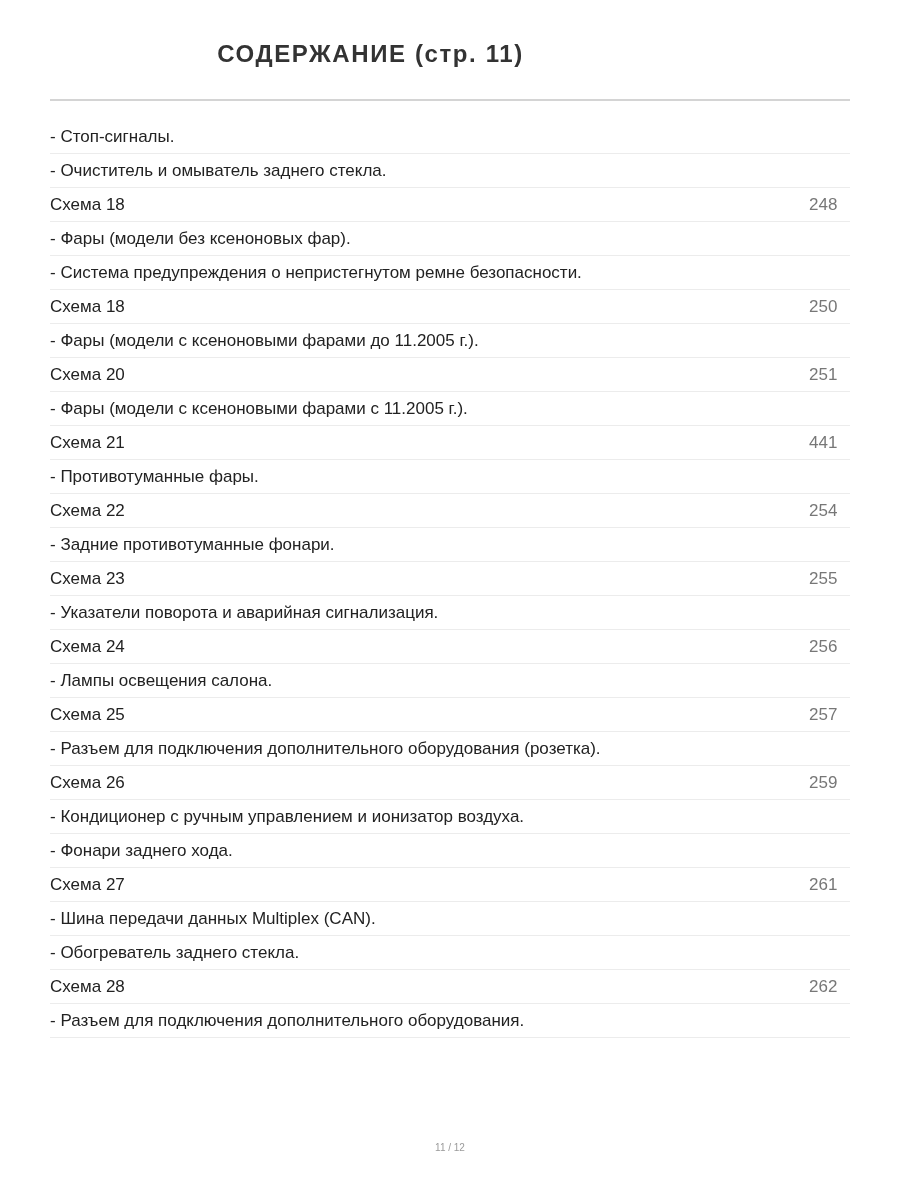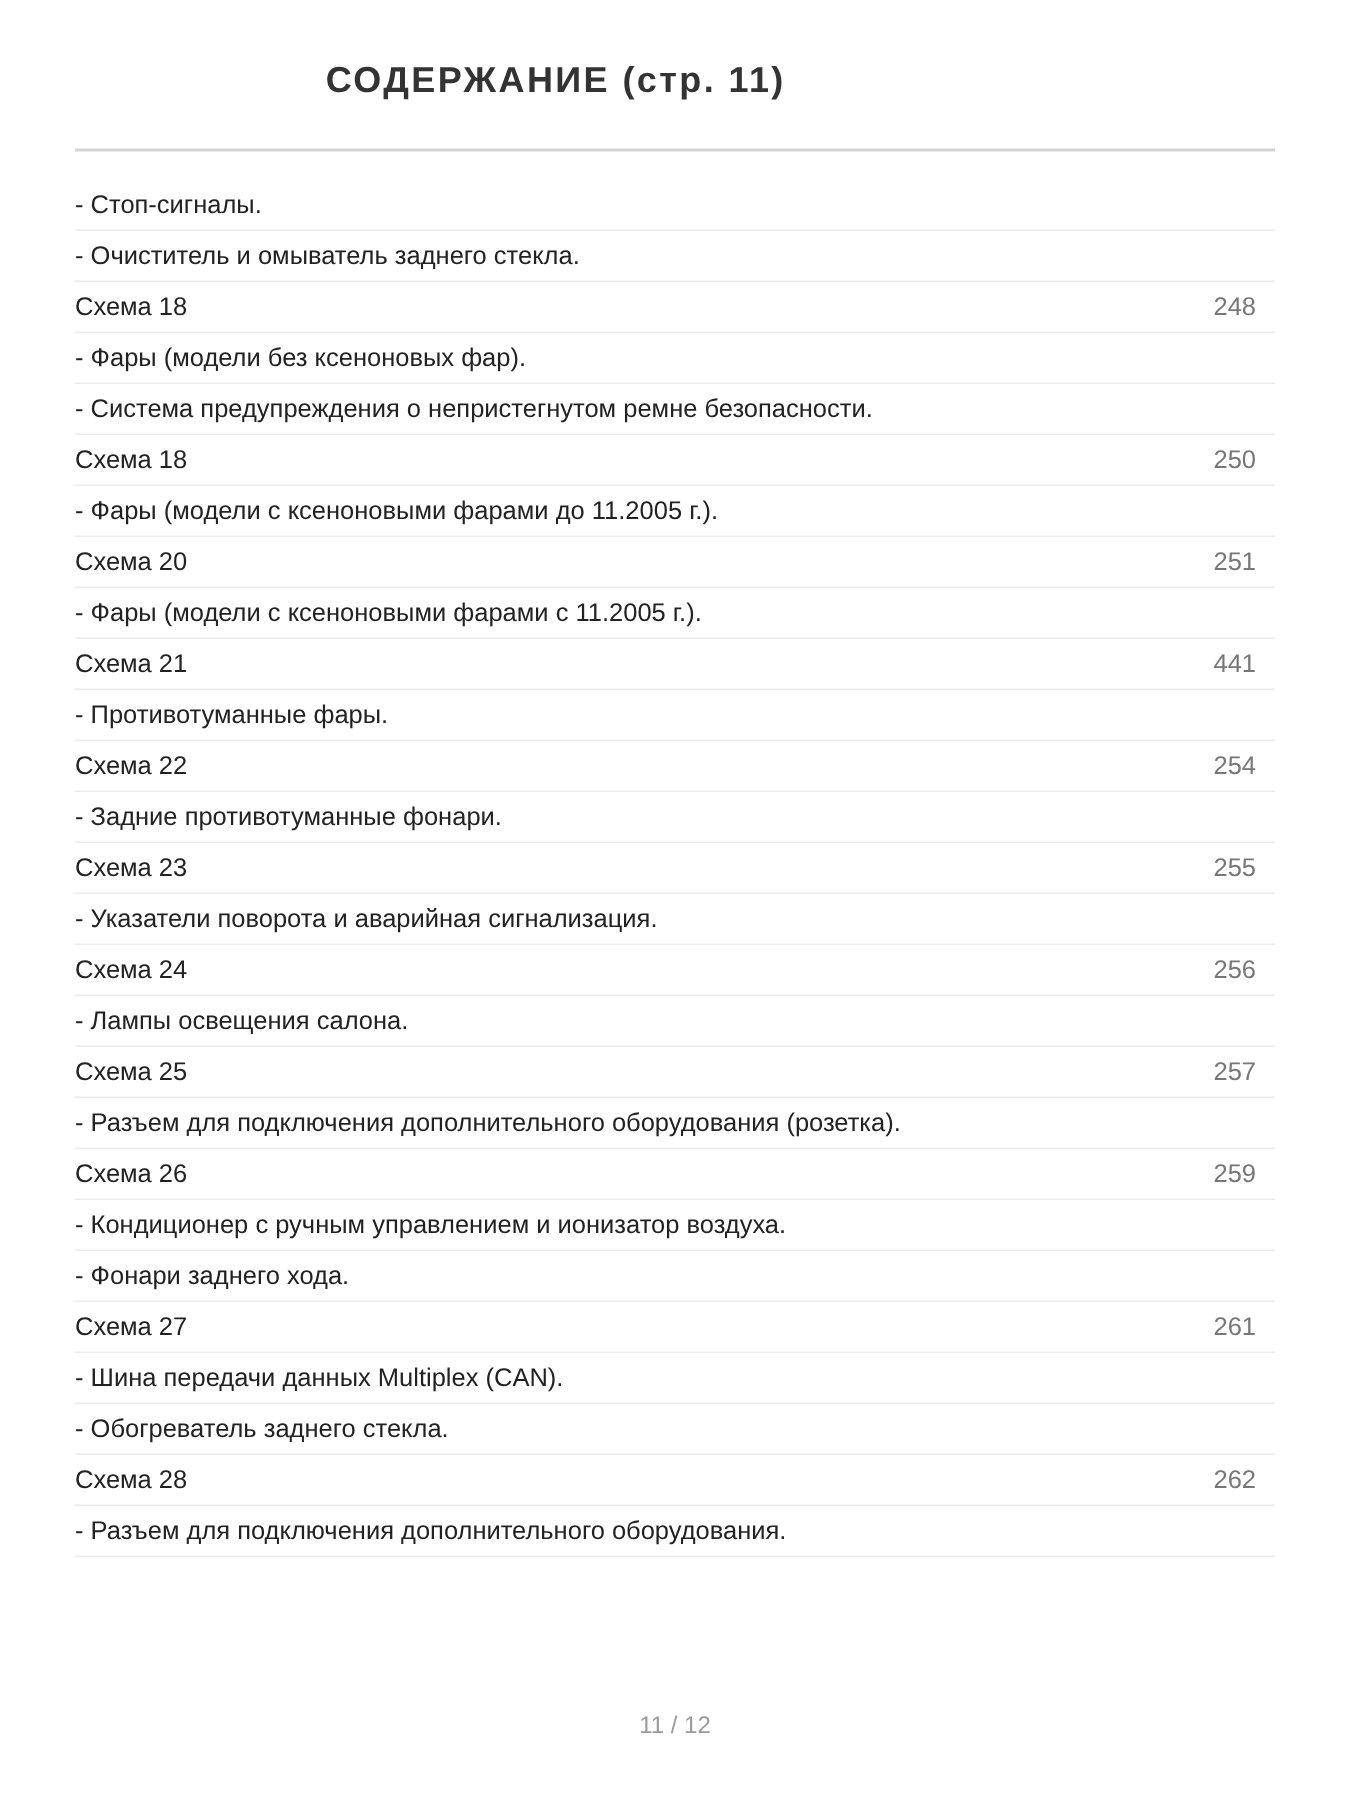--- a/index.html
+++ b/index.html
@@ -63,21 +63,21 @@
       padding-right: 9px;
       min-width: 32px;
       text-align: left;
     }
     .page-indicator {
       position: absolute;
       top: 1142px;
       left: 0;
       width: 900px;
       text-align: center;
-      font-size: 16px;
+      font-size: 10px;
       color: #9a9a9a;
     }
   </style>
 </head>
 <body>
 
 <h1 class="page-title">СОДЕРЖАНИЕ (стр. 11)</h1>
 <div class="title-rule"></div>
 
 <ul class="toc-list">

